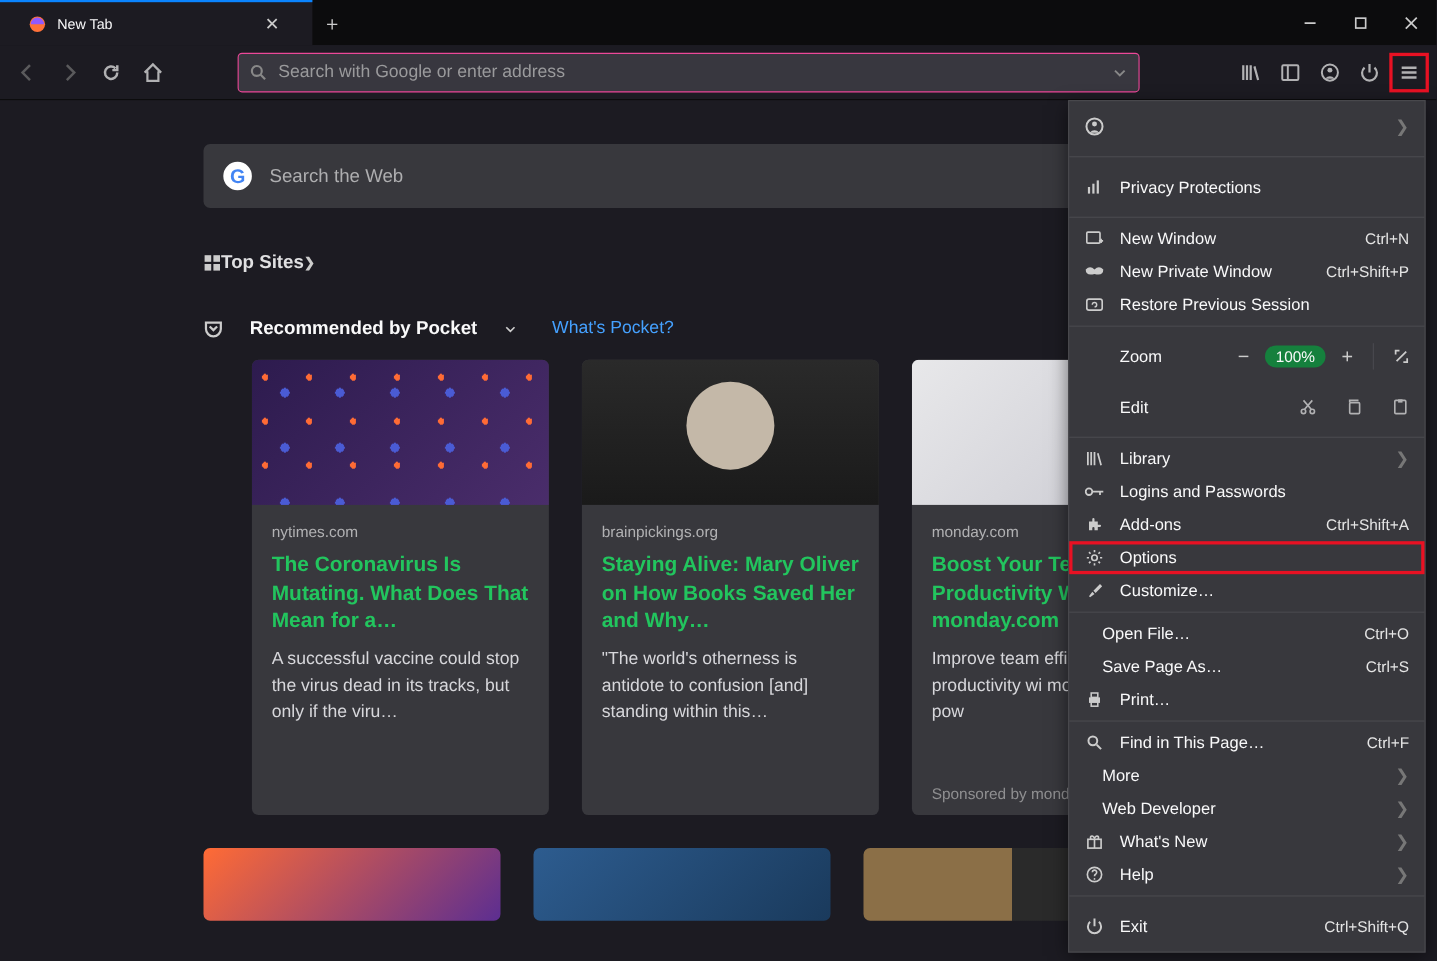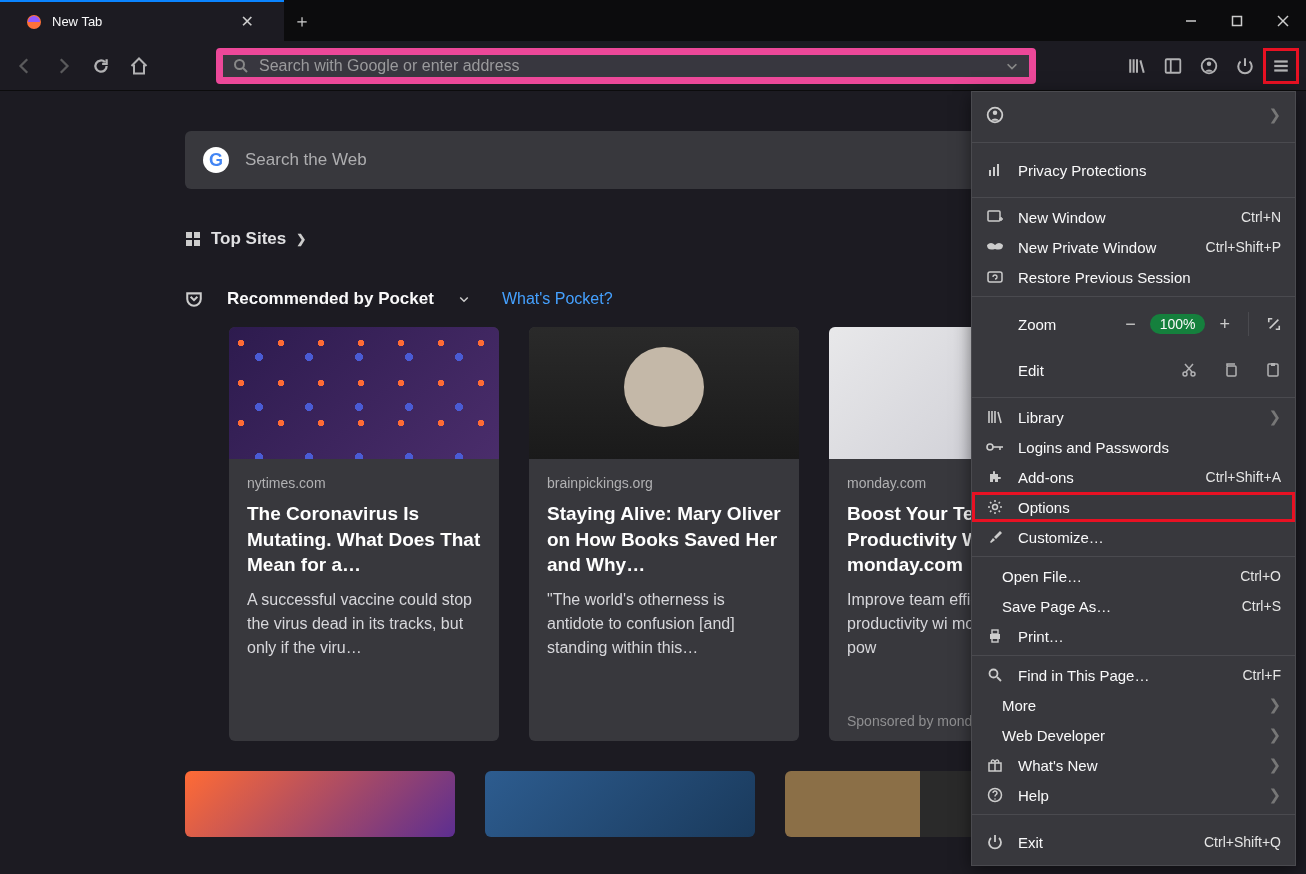--- a/index.html
+++ b/index.html
@@ -48,21 +48,21 @@
 }
 .nav-icon {
   width:34px; height:34px; display:flex; align-items:center; justify-content:center;
   color:#b1b1b3; border-radius:4px;
 }
 .nav-icon.disabled { color:#5a5a5c; }
 .urlbar {
   flex: 0 0 820px;
   height:36px; margin-left:56px;
   background:#38373f;
-  border: 7px solid #ec4899;
+  border: 1px solid #ec4899;
   border-radius:4px;
   display:flex; align-items:center; padding:0 10px; gap:10px;
   color:#b1b1b3;
 }
 .urlbar input {
   flex:1; background:transparent; border:none; outline:none;
   color:#f9f9fa; font-size:16px;
 }
 .urlbar input::placeholder { color:#9a9a9c; }
 .toolbar-right { margin-left:auto; display:flex; gap:2px; align-items:center; }
@@ -76,37 +76,37 @@
 .searchbox {
   height:58px; background:#38383d; border-radius:6px;
   display:flex; align-items:center; padding:0 18px; gap:16px;
 }
 .google-logo { width:26px; height:26px; border-radius:50%; background:#fff; display:flex; align-items:center; justify-content:center; font-weight:bold; font-size:18px;}
 .google-logo span:nth-child(1){color:#4285f4}
 .google-logo span:nth-child(2){color:#ea4335}
 .google-logo span:nth-child(3){color:#fbbc05}
 .google-logo span:nth-child(4){color:#4285f4}
 .searchbox .ph { font-size:17px; color:#aeaeb0; }
-.section-head { display:flex; align-items:center; gap:10px; font-size:17px; font-weight:600; margin:40px 0 0 0; color:#e0e0e2;}
+.section-head { display:flex; align-items:center; font-size:17px; font-weight:600; margin:40px 0 0 0; color:#e0e0e2;}
 .section-head .chev { font-size:12px; color:#ccc; }
 .pocket-head { margin-top:40px; display:flex; align-items:center; gap:24px; font-size:17px; font-weight:600;}
 .pocket-link { color:#45a1ff; font-size:16px; font-weight:400; margin-left:8px;}
 .cards { display:flex; gap:30px; margin-top:18px;padding-left:44px; }
 .card {
   width:270px; height:414px; background:#38383d; border-radius:6px; overflow:hidden;
   display:flex; flex-direction:column;
 }
 .thumb { height:132px; }
 .thumb.a { background: radial-gradient(circle at 30% 40%, #ff6b35 0 8%, transparent 8%) 0 0/40px 40px, radial-gradient(circle at 60% 60%, #4a5bd4 0 10%, transparent 10%) 0 0/50px 50px, linear-gradient(135deg,#2d1b4e,#4a2d6b); }
 .thumb.b { background: linear-gradient(to bottom, #2a2a2a 0%, #1a1a1a 100%); position:relative;}
 .thumb.b::after{content:"";position:absolute;left:50%;top:15%;width:80px;height:80px;border-radius:50%;background:#c4b8a8;transform:translateX(-50%);}
 .thumb.c { background: linear-gradient(135deg,#e8e8ea,#c8c8d0); }
 .card-body { padding:16px 18px; flex:1; }
 .domain { font-size:14px; color:#b1b1b3; margin-bottom:10px; }
-.title { font-size:19px; font-weight:700; line-height:1.35; margin-bottom:10px; color:#ffffff;}
+.title { font-size:19px; font-weight:700; line-height:1.35; margin-bottom:10px; color:#22c55e;}
 .excerpt { font-size:16px; color:#d7d7db; line-height:1.5; }
 .sponsor { font-size:14px; color:#8f8f91; padding:0 18px 12px;}
 .cards2 { display:flex; gap:30px; margin-top:30px;}
 .mini { width:270px; height:66px; border-radius:6px;}
 .mini.a{background:linear-gradient(135deg,#ff6b35,#5c2e91);}
 .mini.b{background:linear-gradient(135deg,#2d5c8f,#1a3a5c);}
 .mini.c{background:linear-gradient(90deg,#8b6f47 50%,#2a2a2a 50%);}
 
 .appmenu {
   position:absolute; top:91px; right:10px; width:325px;

